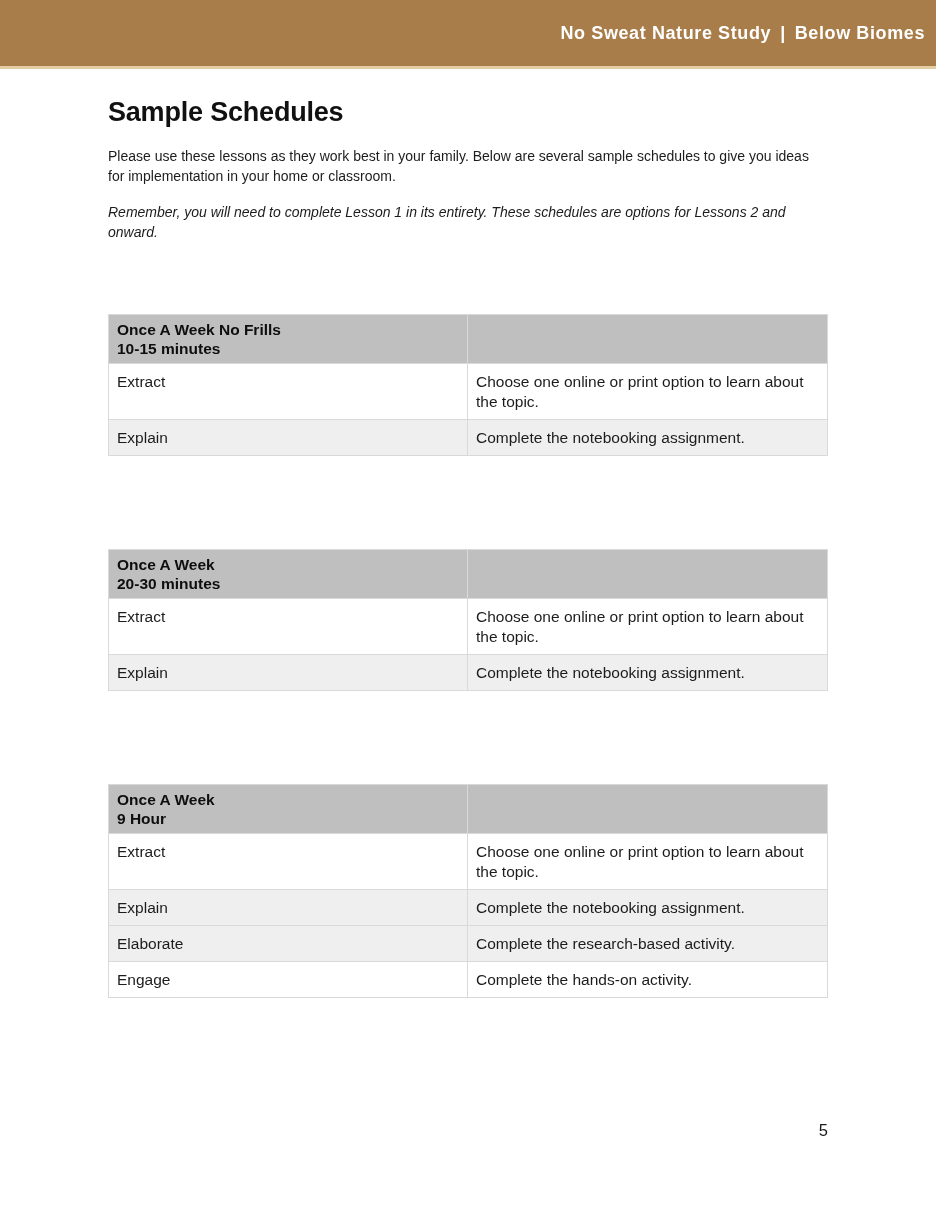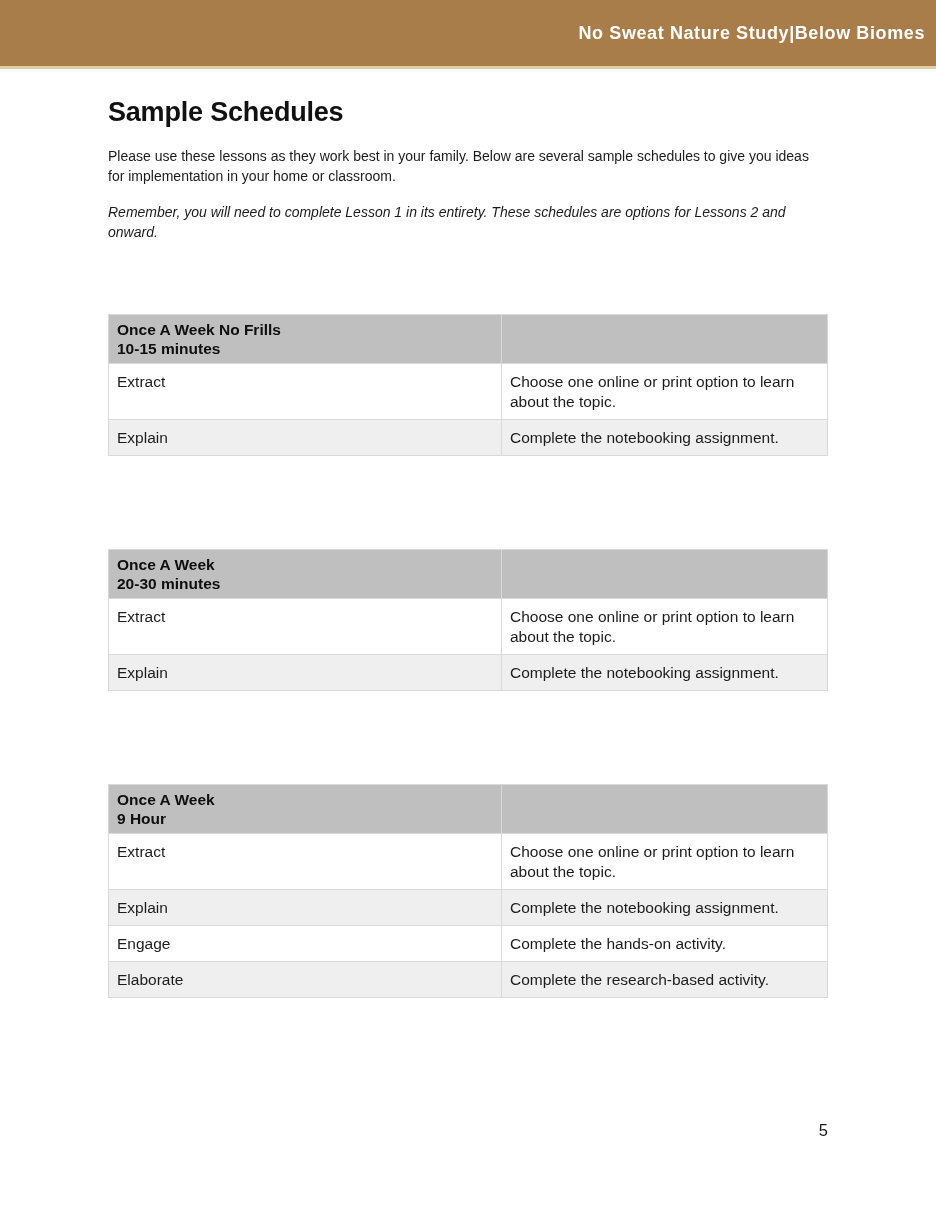--- a/index.html
+++ b/index.html
@@ -30,20 +30,21 @@
     justify-content: flex-end;
     padding-right: 11px;
   }
   .topbar-title {
     color: #ffffff;
     font-weight: bold;
     font-size: 18px;
     letter-spacing: 0.6px;
     display: flex;
     align-items: center;
+    gap: 9px;
     white-space: nowrap;
   }
   .content {
     margin-left: 108px;
     width: 720px;
   }
   h1.page-title {
     margin-top: 28px;
     font-size: 27px;
     font-weight: bold;
@@ -69,21 +70,21 @@
     border: 1px solid var(--border);
     vertical-align: top;
   }
   .head-cell {
     background: var(--head-gray);
     font-weight: bold;
     padding: 5px 8px;
     line-height: 19px;
     color: #0e0e0e;
   }
-  .head-cell.left, .cell.step { width: 393px; margin-left: 46px; }
+  .head-cell.left, .cell.step { width: 359px; margin-left: 46px; }
   .cell {
     padding: 8px 9px 7px 8px;
     line-height: 20px;
     background: #ffffff;
   }
   tr.alt .cell { background: var(--alt); }
   .page-number {
     position: absolute;
     top: 1121px;
     right: 108px;
@@ -168,27 +169,27 @@
   <tr class="body-row">
     <td class="cell step">Extract</td>
     <td class="cell desc">Choose one online or print option to learn about the topic.</td>
   </tr>
 
   <tr class="body-row alt">
     <td class="cell step">Explain</td>
     <td class="cell desc">Complete the notebooking assignment.</td>
   </tr>
 
+  <tr class="body-row alt">
+    <td class="cell step">Elaborate</td>
+    <td class="cell desc">Complete the research-based activity.</td>
+  </tr>
+
   <tr class="body-row">
     <td class="cell step">Engage</td>
     <td class="cell desc">Complete the hands-on activity.</td>
-  </tr>
-
-  <tr class="body-row alt">
-    <td class="cell step">Elaborate</td>
-    <td class="cell desc">Complete the research-based activity.</td>
   </tr>
 </tbody>
   </table>
 </div>
 </main>
 
 <div class="page-number">5</div>
 
 </body></html>

